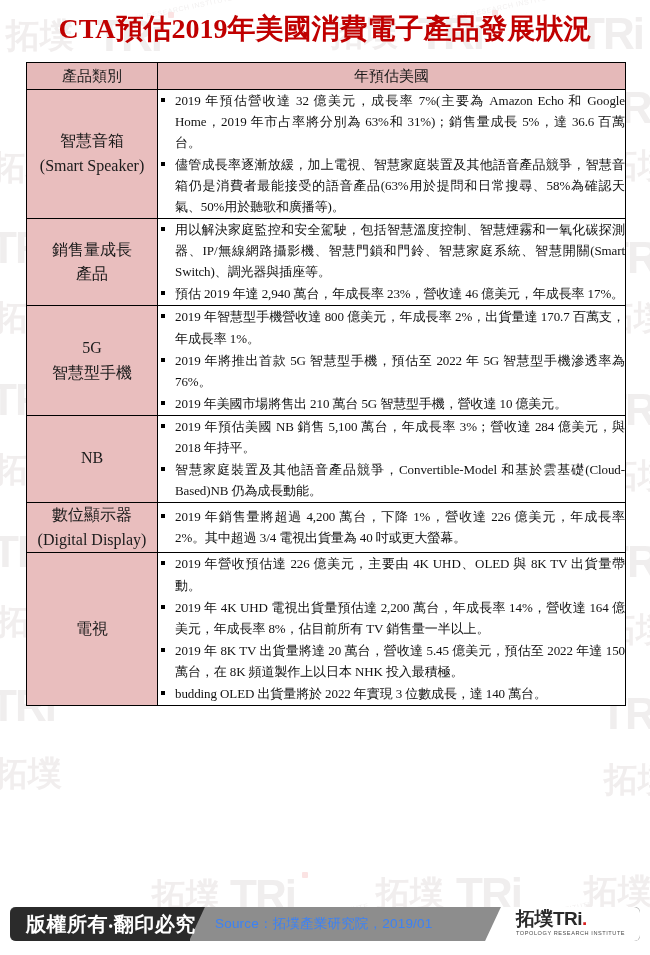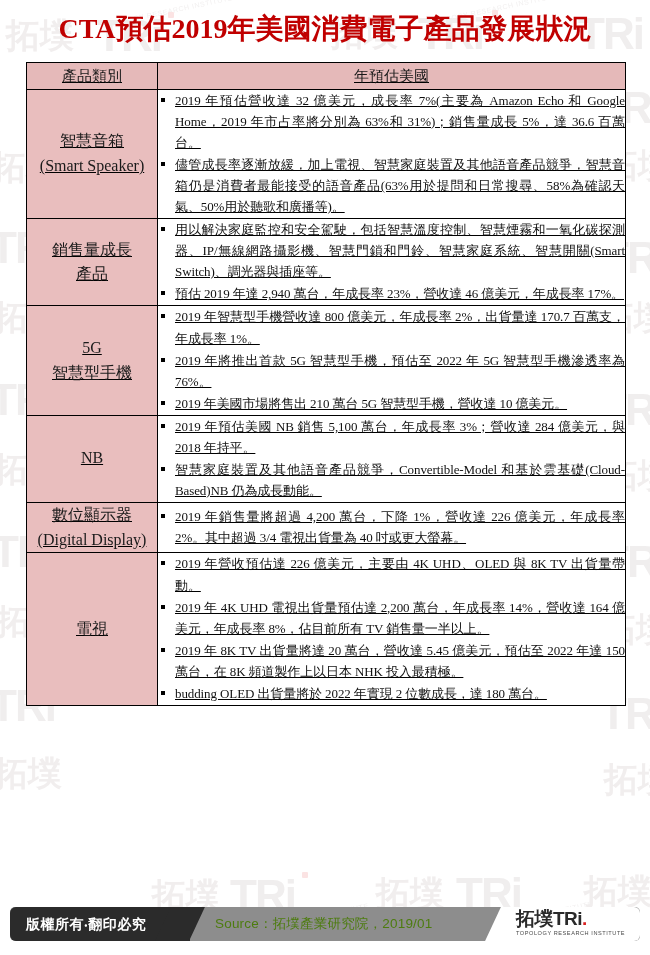--- a/index.html
+++ b/index.html
@@ -89,21 +89,20 @@
     top: 62px;
     left: 26px;
     width: 599px;
     z-index: 4;
   }
   table.datatable {
     border-collapse: collapse;
     width: 599px;
     table-layout: fixed;
     background: #c4b5fd;
-    text-decoration: underline;
   }
   table.datatable td {
     border: 1px solid #000000;
     vertical-align: middle;
     padding: 0;
   }
   .col-cat {
     width: 131px;
   }
   .col-desc {
@@ -202,33 +201,33 @@
     background: #2b2b2b;
     transform: skewX(-25deg);
   }
   .footer-left-label {
     position: absolute;
     left: 26px;
     top: 0;
     height: 39px;
     line-height: 34px;
     color: #ffffff;
-    font-size: 14px;
+    font-size: 20px;
     font-weight: bold;
-    font-family: Liberation Sans, sans-serif;
+    font-family: Liberation Serif, serif;
     letter-spacing: 0.5px;
     z-index: 2;
   }
   .footer-source {
     position: absolute;
     left: 215px;
     top: 0;
     height: 34px;
     line-height: 34px;
-    color: #4d7c0f;
+    color: #3b82f6;
     font-size: 13.5px;
     font-family: "Liberation Sans", sans-serif;
     letter-spacing: 0.2px;
     z-index: 2;
   }
   .footer-right-skew {
     position: absolute;
     right: 123px;
     top: 0;
     width: 34px;
@@ -409,21 +408,21 @@
 
         <tr>
           <td class="cat">
             <div>電視</div>
           </td>
           <td class="desc">
             <ul class="bullets">
               <li>2019 年營收預估達 226 億美元，主要由 4K UHD、OLED 與 8K TV 出貨量帶動。</li>
               <li>2019 年 4K UHD 電視出貨量預估達 2,200 萬台，年成長率 14%，營收達 164 億美元，年成長率 8%，佔目前所有 TV 銷售量一半以上。</li>
               <li>2019 年 8K  TV 出貨量將達 20 萬台，營收達 5.45 億美元，預估至 2022 年達 150 萬台，在 8K 頻道製作上以日本 NHK 投入最積極。</li>
-              <li class="single">budding OLED 出貨量將於 2022 年實現 2 位數成長，達 180 萬台。</li>
+              <li class="single">budding OLED 出貨量將於 2022 年實現 3 位數成長，達 140 萬台。</li>
             </ul>
           </td>
         </tr>
 
 
       </tbody>
     </table>
   </div>
 
   <div class="footer">

